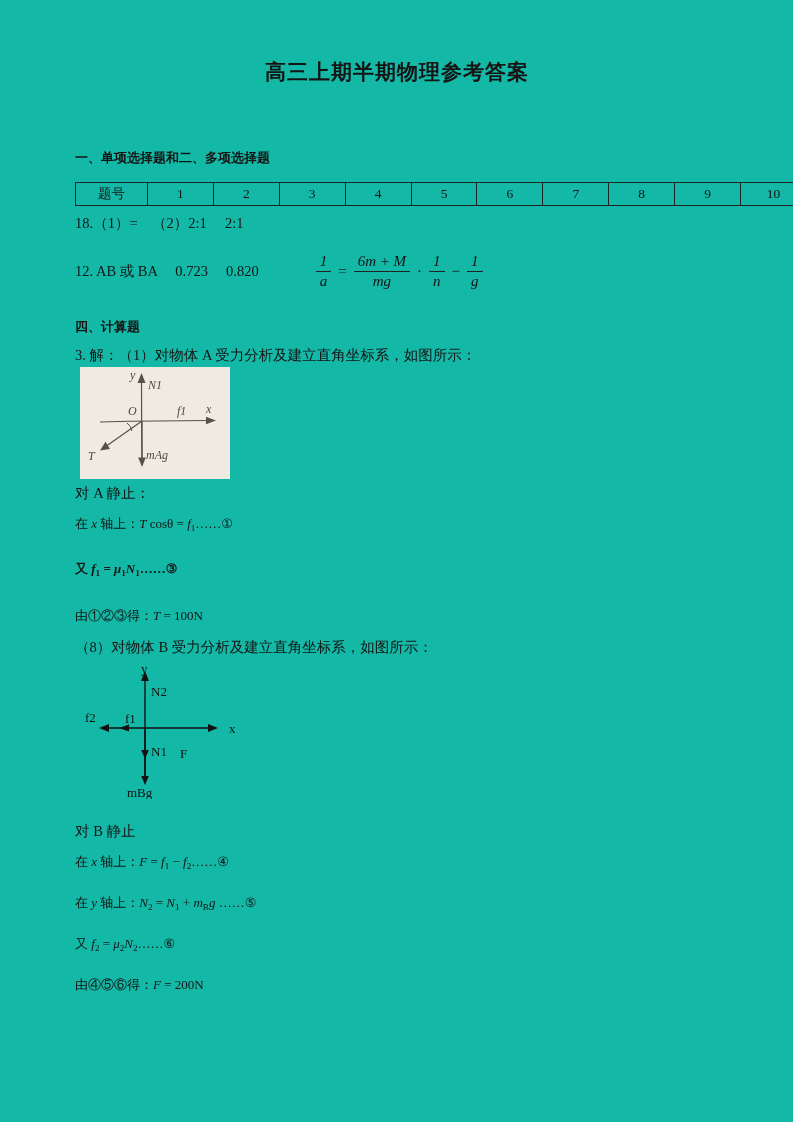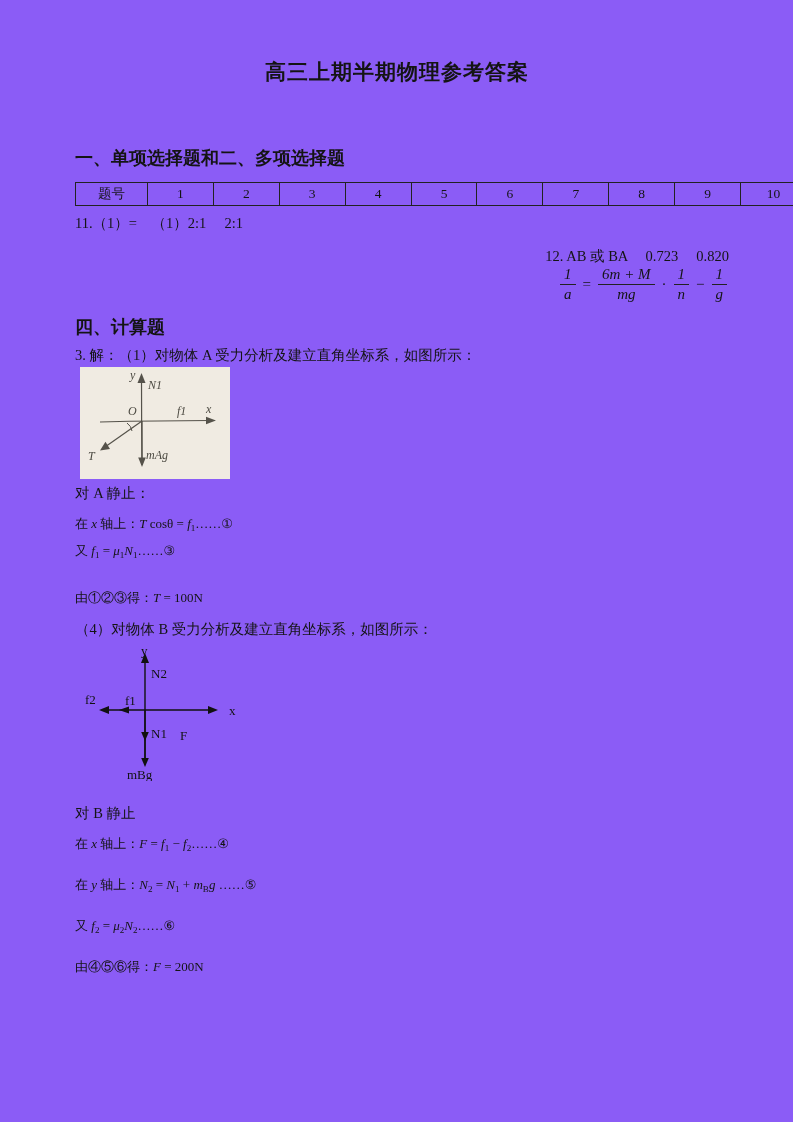--- a/index.html
+++ b/index.html
@@ -6,33 +6,33 @@
   html,body { background:#ffffff; }
   body {
     width:793px; height:1122px;
     font-family:"Liberation Serif","DejaVu Serif",serif;
     color:#141414;
   }
   .page {
     position:relative;
     width:793px; height:1122px;
     padding:58px 64px 0 75px;
-    background:#8b5cf6;
+    background:#14b8a6;
     overflow:hidden;
   }
   .doc-title {
     text-align:center;
     font-size:21px;
     font-weight:bold;
     letter-spacing:1px;
     margin-right:10px;
   }
   .sec-heading {
     font-weight:bold;
-    font-size:18px;
+    font-size:13px;
     line-height:20px;
   }
   .line {
     font-size:14.5px;
     line-height:20px;
   }
   .h1-gap { margin-top:62px; }
 
   
   table.ans-table {
@@ -46,24 +46,23 @@
     height:23px;
     text-align:center;
     font-size:13.5px;
     padding:0 2px;
   }
   table.ans-table td.lbl { width:72px; }
 
   
   .q12-row {
     display:flex;
-    align-items:flex-end;
+    align-items:center;
     margin-top:14px;
     height:48px;
-    flex-direction:column;
   }
   .q12-text { font-size:14.5px; }
   .formula {
     display:inline-flex;
     align-items:center;
     margin-left:55px;
     font-size:15px;
   }
   .frac {
     display:inline-block;
@@ -112,21 +111,21 @@
       <td>6</td>
       <td>7</td>
       <td>8</td>
       <td>9</td>
       <td>10</td>
     </tr>
   </tbody>
     </table>
 
 
-  <div class="line" style="margin-top:7px;">11.（1）=　（1）2:1　 2:1</div>
+  <div class="line" style="margin-top:7px;">18.（1）=　（2）2:1　 2:1</div>
 
   <div class="q12-row">
     <span class="q12-text">12.  AB 或 BA　 0.723　 0.820</span>
     <span class="formula">
       <span class="frac">
           <span class="num">1</span>
           <span class="den">a</span>
         </span>
       <span class="op">=</span>
       <span class="frac">
@@ -174,24 +173,24 @@
       <text x="48" y="48" class="hw">O</text>
       <text x="97" y="48" class="hw">f1</text>
       <text x="8" y="93" class="hw">T</text>
       <text x="66" y="92" class="hw">mAg</text>
     </svg>
   </div>
 
   <div class="line" style="">对 A 静止：</div>
 
   <p class="eq" style="margin-top:10px;"><span class="tk-t">在 </span><span class="tk-i">x</span><span class="tk-t"> 轴上：</span><span class="tk-i">T</span><span class="tk-m"> cosθ = </span><span class="tk-i">f</span><span class="tk-sub">1</span><span class="tk-t">……①</span></p>
-  <p class="eq" style="margin-top:4px;"><span class="tk-t">又 </span><span class="tk-i">f</span><span class="tk-sub">1</span><span class="tk-m"> = </span><span class="tk-i">μ</span><span class="tk-sub">1</span><span class="tk-i">N</span><span class="tk-sub">1</span><span class="tk-t">……③</span></p>
+  <p class="eq" style="margin-top:22px;font-weight:bold;"><span class="tk-t">又 </span><span class="tk-i">f</span><span class="tk-sub">1</span><span class="tk-m"> = </span><span class="tk-i">μ</span><span class="tk-sub">1</span><span class="tk-i">N</span><span class="tk-sub">1</span><span class="tk-t">……③</span></p>
   <p class="eq" style="margin-top:24px;"><span class="tk-t">由①②③得：</span><span class="tk-i">T</span><span class="tk-m"> = 100N</span></p>
 
-  <div class="line" style="margin-top:10px;">（4）对物体 B 受力分析及建立直角坐标系，如图所示：</div>
+  <div class="line" style="margin-top:10px;">（8）对物体 B 受力分析及建立直角坐标系，如图所示：</div>
 
   <div class="fig2-wrap">
     <svg width="172" height="136" viewBox="0 0 172 136">
 
       <line x1="60" y1="115" x2="60" y2="14" stroke="#111" stroke-width="1.4"></line>
       <polygon points="60,8 56,18 64,18" fill="#111"></polygon>
 
       <line x1="20" y1="65" x2="127" y2="65" stroke="#111" stroke-width="1.4"></line>
       <polygon points="133,65 123,61 123,69" fill="#111"></polygon>
 

